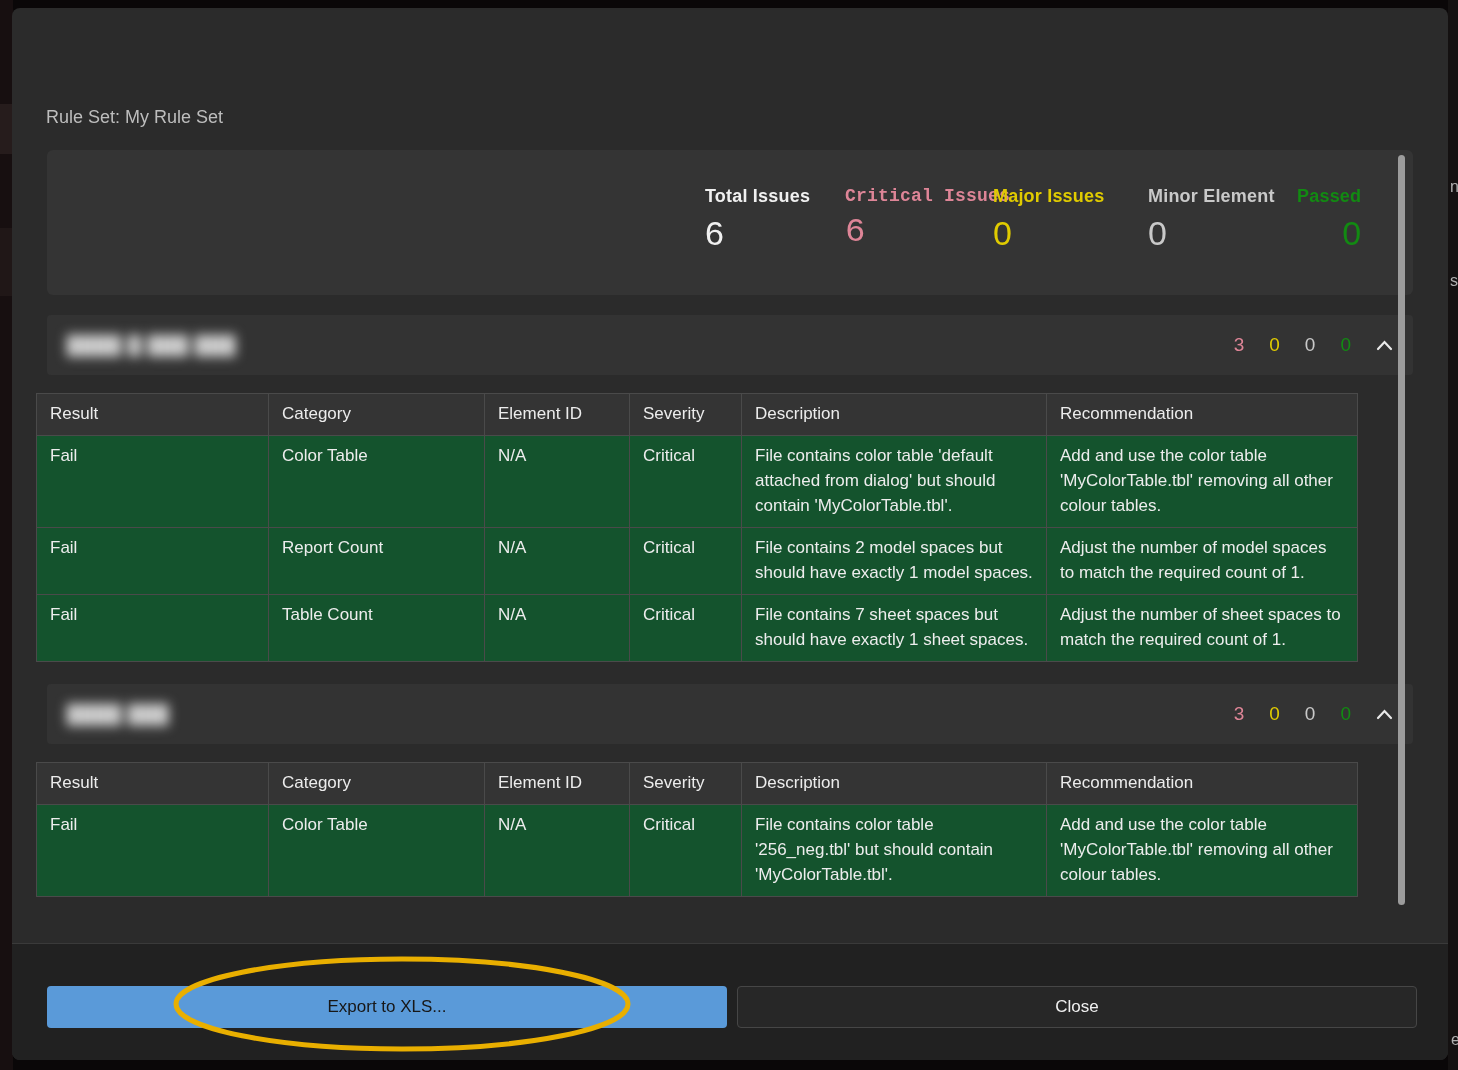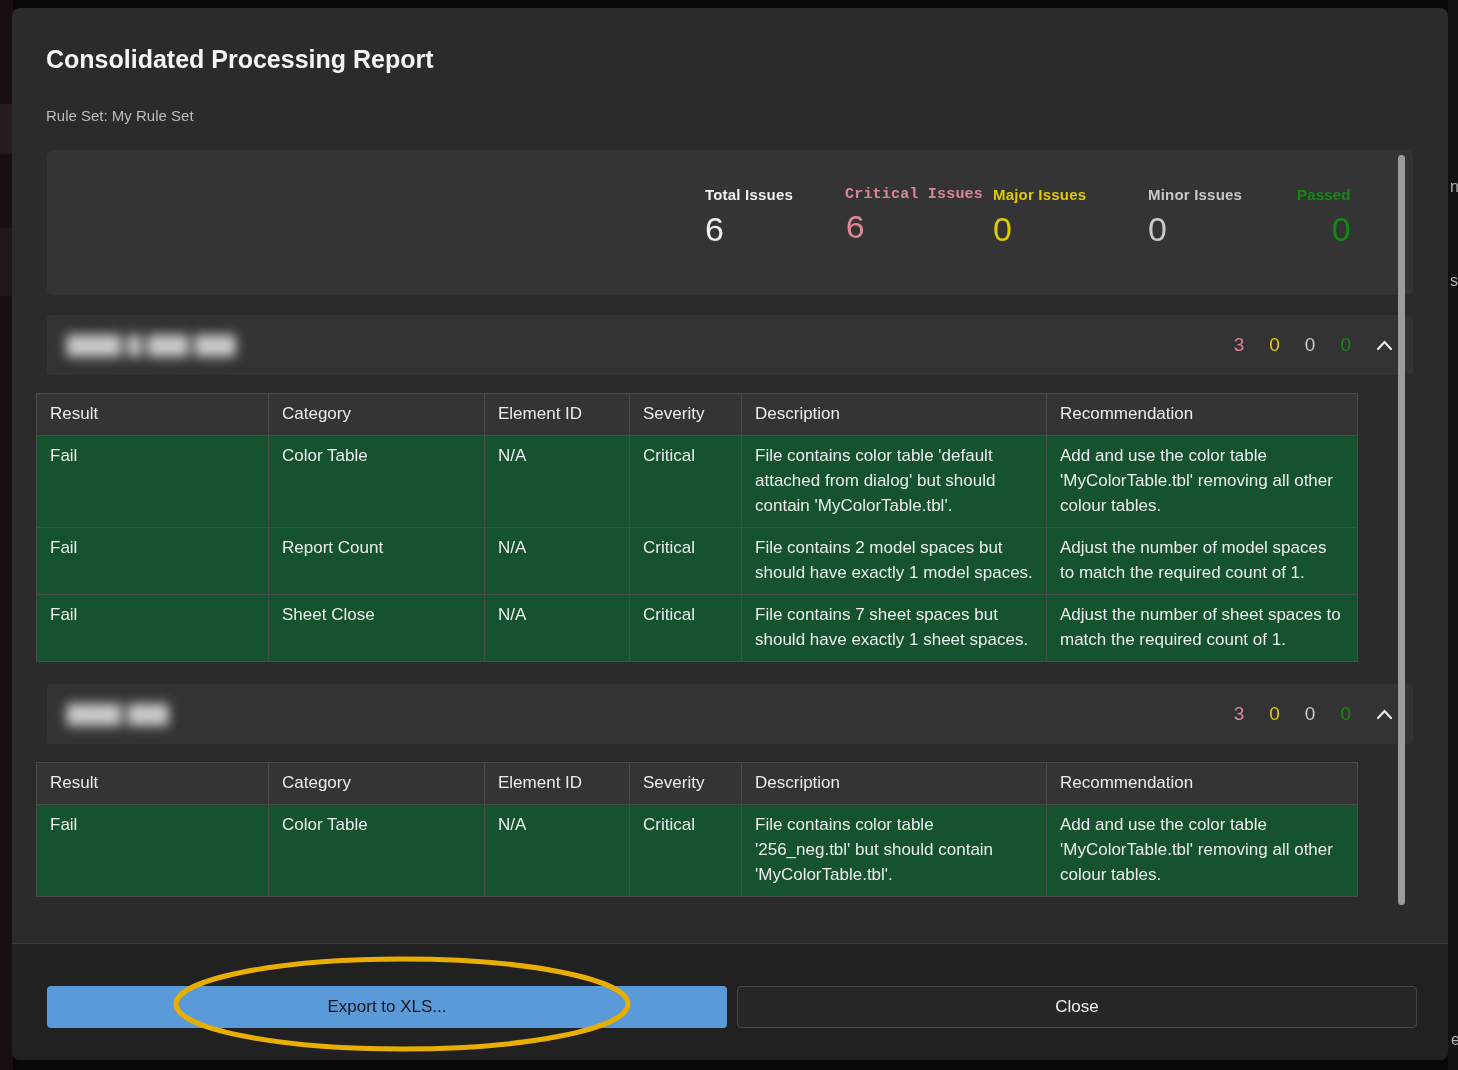--- a/index.html
+++ b/index.html
@@ -10,28 +10,28 @@
   .edge-seg{position:absolute;left:0;width:13px;}
   .edge-seg.s1{top:104px;height:50px;background:#261c1c;}
   .edge-seg.s2{top:228px;height:68px;background:#201717;}
   .edge-right{position:absolute;left:1448px;top:0;width:10px;height:1070px;background:#141111;}
   .frag{position:absolute;color:#aeaeae;font-size:16px;line-height:18px;}
 
   
   .dialog{position:absolute;left:12px;top:8px;width:1436px;height:1052px;background:#2b2b2b;
           border-radius:8px;}
   .dlg-title{position:absolute;left:34px;top:37px;font-size:25px;font-weight:700;color:#f5f5f5;}
-  .dlg-sub{position:absolute;left:34px;top:99px;font-size:15px;color:#bdbdbd;}
+  .dlg-sub{position:absolute;left:34px;top:99px;font-size:18px;color:#bdbdbd;}
 
   
   .viewport{position:absolute;left:0;top:135px;width:1436px;height:762px;overflow:hidden;}
 
   .panel{margin:7px 35px 0 35px;height:145px;background:#343434;border-radius:6px;position:relative;}
   .stat{position:absolute;top:36px;}
-  .stat .lbl{font-size:15px;font-weight:700;letter-spacing:.2px;}
+  .stat .lbl{font-size:18px;font-weight:700;letter-spacing:.2px;}
   .stat .val{font-size:34px;margin-top:7px;font-weight:400;}
   .stat.p1{left:658px;} .stat.p2{left:798px;font-family:Liberation Mono, monospace;} .stat.p3{left:946px;} .stat.p4{left:1101px;} .stat.p5{left:1250px;text-align:right;}
 
   .sec-header{margin:20px 35px 0 35px;height:60px;background:#333333;border-radius:4px;
               display:flex;align-items:center;padding:0 20px;box-sizing:border-box;}
   .sec-header.second{margin-top:22px;}
   .sec-name{filter:blur(6px);color:#d8d8d8;font-size:18px;font-weight:700;letter-spacing:1px;}
   .sec-counts{margin-left:auto;display:flex;align-items:center;gap:25px;font-size:19px;}
   .chev{display:flex;align-items:center;}
 
@@ -61,40 +61,39 @@
 <div class="screen">
   <div class="edge-left"></div>
   <div class="edge-seg s1"></div>
   <div class="edge-seg s2"></div>
   <div class="edge-right"></div>
   <span class="frag" style="left:1450px;top:178px;">n</span>
   <span class="frag" style="left:1450px;top:272px;">s</span>
   <span class="frag" style="left:1451px;top:1031px;">e</span>
 
   <div class="dialog">
-    <div class="dlg-title">Consolidated Processing Report</div>
     <div class="dlg-sub">Rule Set: My Rule Set</div>
 
     <div class="viewport">
 
       <div class="panel">
         <div class="stat p1">
           <div class="lbl" style="color: rgb(240, 240, 240);">Total Issues</div>
           <div class="val" style="color: rgb(240, 240, 240);">6</div>
         </div>
         <div class="stat p2">
           <div class="lbl" style="color: rgb(222, 133, 151);">Critical Issues</div>
           <div class="val" style="color: rgb(222, 133, 151);">6</div>
         </div>
         <div class="stat p3">
           <div class="lbl" style="color: rgb(224, 203, 0);">Major Issues</div>
           <div class="val" style="color: rgb(224, 203, 0);">0</div>
         </div>
         <div class="stat p4">
-          <div class="lbl" style="color: rgb(201, 201, 201);">Minor Issues</div>
+          <div class="lbl" style="color: rgb(201, 201, 201);">Minor Element</div>
           <div class="val" style="color: rgb(201, 201, 201);">0</div>
         </div>
         <div class="stat p5">
           <div class="lbl" style="color: rgb(18, 138, 18);">Passed</div>
           <div class="val" style="color: rgb(18, 138, 18);">0</div>
         </div>
       </div>
 
       <div class="sec-header">
         <span class="sec-name">████ █ ███ ███</span>
@@ -140,21 +139,21 @@
         <tr>
           <td>Fail</td>
           <td>Report Count</td>
           <td>N/A</td>
           <td>Critical</td>
           <td>File contains 2 model spaces but should have exactly 1 model spaces.</td>
           <td>Adjust the number of model spaces to match the required count of 1.</td>
         </tr>
         <tr>
           <td>Fail</td>
-          <td>Sheet Close</td>
+          <td>Table Count</td>
           <td>N/A</td>
           <td>Critical</td>
           <td>File contains 7 sheet spaces but should have exactly 1 sheet spaces.</td>
           <td>Adjust the number of sheet spaces to match the required count of 1.</td>
         </tr>
       </tbody>
         </table>
 
       <div class="sec-header second">
         <span class="sec-name">████ ███</span>

